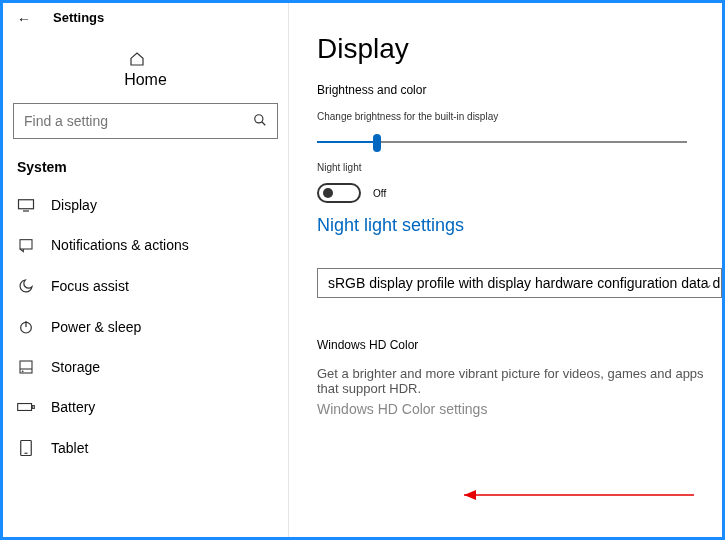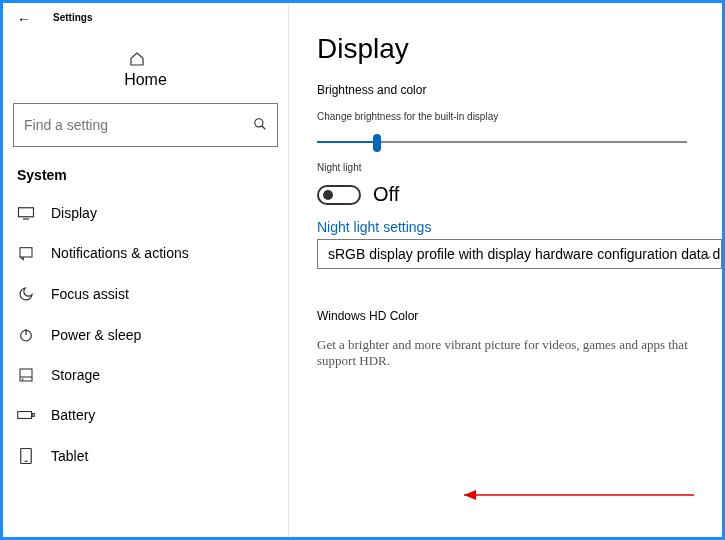--- a/index.html
+++ b/index.html
@@ -1,46 +1,46 @@
 <!DOCTYPE html>
 <html><head>
   <meta charset="utf-8">
   <style>
     * { box-sizing: border-box; margin: 0; padding: 0; }
     body { font-family: "Segoe UI", Arial, sans-serif; background: #fff; width: 725px; height: 540px; overflow: hidden; position: relative; }
     .frame { border: 3px solid #1a8cff; width: 725px; height: 540px; display: flex; position: relative; }
     .sidebar { width: 286px; background: #fff; border-right: 1px solid #e5e5e5; padding: 0; position: relative; }
     .back-row { display: flex; align-items: center; padding: 6px 14px 2px 14px; }
     .back-arrow { font-size: 14px; margin-right: 22px; }
-    .settings-title { font-size: 10px; font-weight: 600; }
+    .settings-title { font-size: 13px; font-weight: 600; }
     .home-row { display: flex; align-items: center; padding: 14px 14px 0 14px; margin-top: 10px; flex-direction: column; }
     .home-icon { width: 16px; display: inline-block; margin-right: 18px; }
-    .search-box { margin: 14px 10px 0 10px; border: 1px solid #7a7a7a; height: 44px; display: flex; align-items: center; padding: 0 10px; }
+    .search-box { margin: 14px 10px 0 10px; border: 1px solid #7a7a7a; height: 36px; display: flex; align-items: center; padding: 0 10px; }
     .search-input { flex: 1; border: none; outline: none; font-size: 14px; color: #555; background: transparent; }
     .search-icon { font-size: 14px; color: #333; }
     .section-label { font-weight: 700; font-size: 14px; padding: 20px 14px 10px 14px; }
     .nav-item { display: flex; align-items: center; padding: 12px 14px; font-size: 14px; cursor: pointer; }
     .nav-item .icon { width: 18px; margin-right: 16px; display: inline-flex; align-items: center; justify-content: center; }
     .nav-item.active { background: #fff; }
     .main { flex: 1; padding: 30px 0 0 28px; overflow: hidden; position: relative; }
     .page-title { font-size: 28px; font-weight: 400; margin-bottom: 18px; }
     .section-h { font-size: 12px; font-weight: 400; margin-bottom: 14px; }
     .field-label { font-size: 10px; color: #333; margin-bottom: 10px; }
     .slider-track { position: relative; height: 20px; width: 370px; margin-bottom: 10px; }
     .slider-line { position: absolute; top: 9px; left: 0; right: 0; height: 2px; background: #888; }
     .slider-fill { position: absolute; top: 9px; left: 0; width: 60px; height: 2px; background: #0067c0; }
     .slider-thumb { position: absolute; top: 2px; left: 56px; width: 8px; height: 18px; background: #0067c0; border-radius: 4px; }
     .toggle-row { display: flex; align-items: center; margin-bottom: 12px; }
     .toggle { width: 44px; height: 20px; border: 2px solid #333; border-radius: 12px; position: relative; margin-right: 12px; }
     .toggle-knob { width: 10px; height: 10px; background: #333; border-radius: 50%; position: absolute; top: 3px; left: 4px; }
-    .toggle-label { font-size: 20px; }
-    .link { color: #0067c0; font-size: 14px; margin-bottom: 4px; display: inline-block; }
+    .toggle-label { font-size: 10px; }
+    .link { color: #0067c0; font-size: 18px; margin-bottom: 32px; display: inline-block; }
     .dropdown { border: 1px solid #7a7a7a; padding: 6px 30px 6px 10px; font-size: 14px; position: relative; width: 405px; margin-bottom: 40px; white-space: nowrap; overflow: hidden; }
     .dropdown-chev { position: absolute; right: 8px; top: 8px; font-size: 12px; color: #555; }
-    .desc { font-size: 13px; color: #555; margin-bottom: 4px; width: 400px; font-family: Liberation Serif, serif; }
+    .desc { font-size: 13px; color: #555; margin-bottom: 4px; width: 400px; }
     .hd-link { font-size: 14px; color: #888; }
     .arrow-annotation { position: absolute; left: 441px; top: 482px; pointer-events: none; }
   </style>
 </head>
 <body>
 
 <div class="frame">
   <div class="sidebar">
     <div class="back-row">
       <span class="back-arrow">←</span>
@@ -167,19 +167,20 @@
 
     <div class="dropdown">
       <span>sRGB display profile with display hardware configuration data d...</span>
       <span class="dropdown-chev">⌄</span>
     </div>
 
     <h2 class="section-h">Windows HD Color</h2>
 
     <div class="desc">Get a brighter and more vibrant picture for videos, games and apps that support HDR.</div>
 
+    <span class="hd-link">Windows HD Color settings</span>
   </div>
 
   <svg class="arrow-annotation" width="260" height="20">
     <line x1="20" y1="10" x2="250" y2="10" stroke="#e60000" stroke-width="1.5"></line>
     <polygon points="20,10 32,5 32,15" fill="#e60000"></polygon>
   </svg>
 </div>
 
 </body></html>

